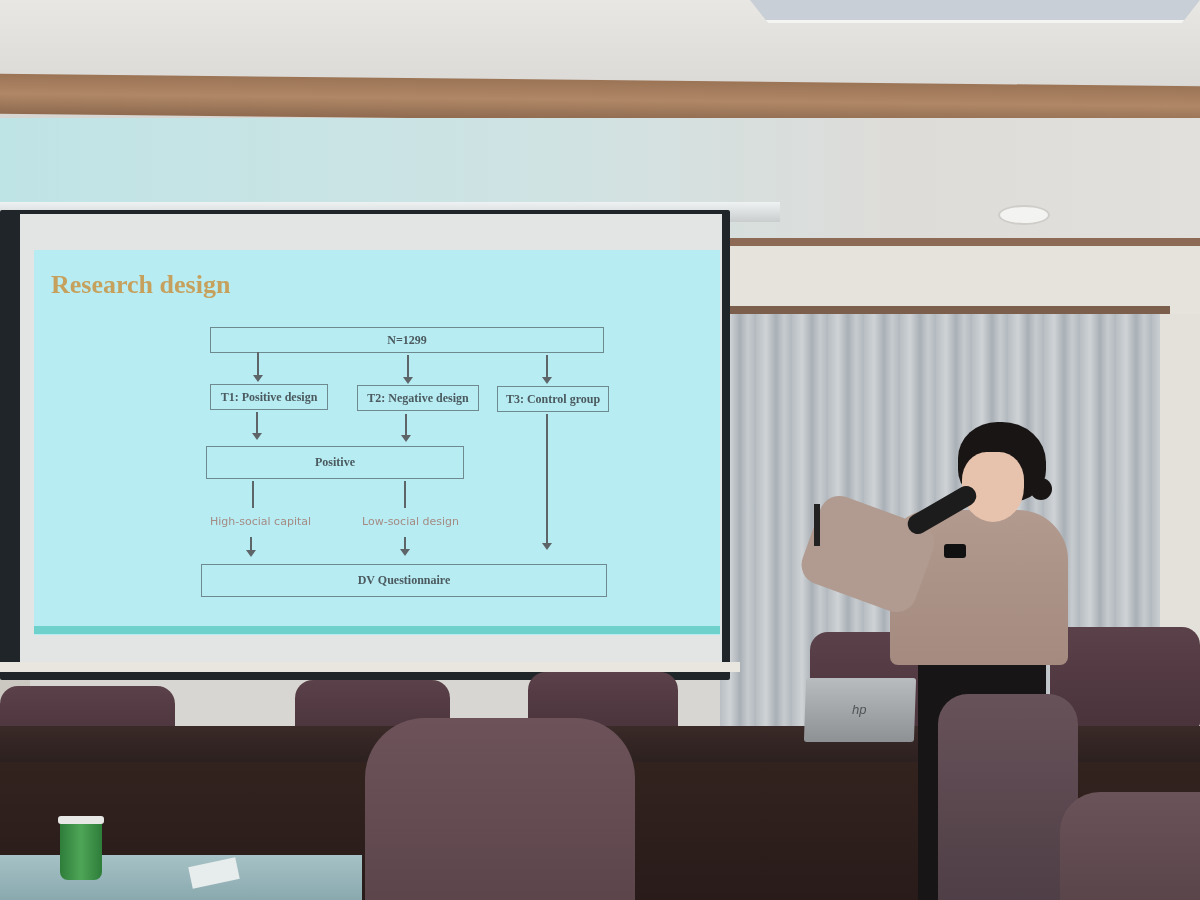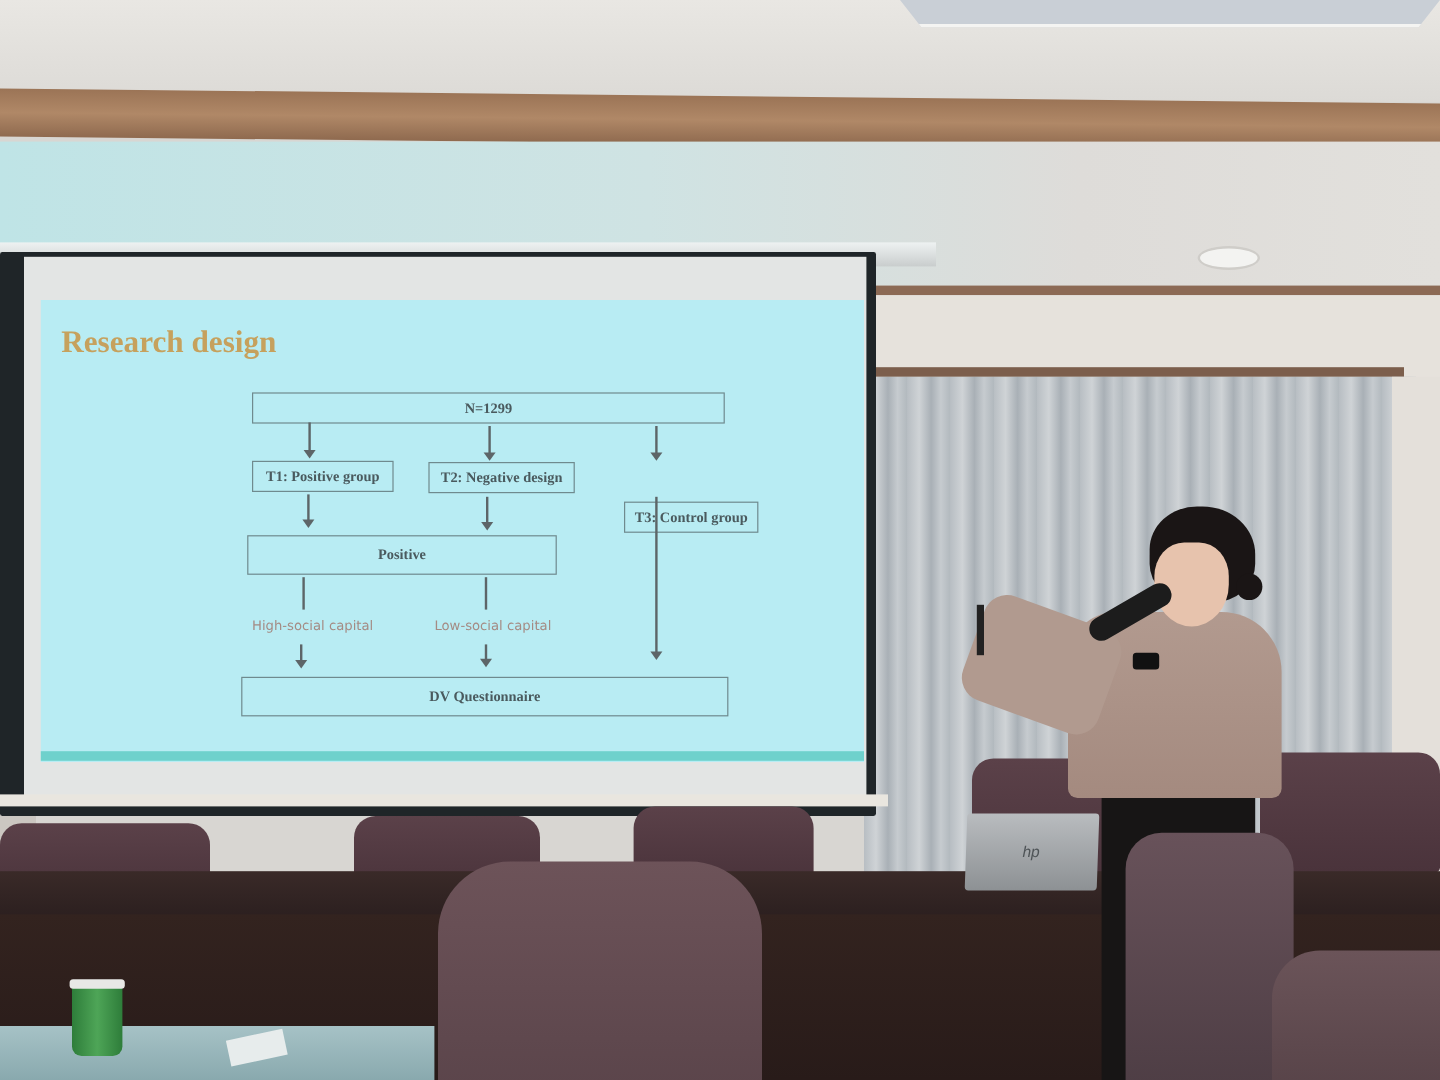--- a/index.html
+++ b/index.html
@@ -78,35 +78,35 @@
 <div class="abs screen-bottom"></div>
 
 <div class="abs slide-title">Research design</div>
 
 <div class="box" style="left:210px;top:327px;width:392px;height:24px;">N=1299</div>
 
 <div class="arrow" style="left:257px;top:352px;height:24px;"></div>
 <div class="arrow" style="left:407px;top:355px;height:23px;"></div>
 <div class="arrow" style="left:546px;top:355px;height:23px;"></div>
 
-<div class="box" style="left:210px;top:384px;width:116px;height:24px;">T1: Positive group</div>
+<div class="box" style="left:210px;top:384px;width:116px;height:24px;">T1: Positive design</div>
 <div class="box" style="left:357px;top:385px;width:120px;height:24px;">T2: Negative design</div>
-<div class="box" style="left:520px;top:386px;width:110px;height:24px;margin-top:32px;">T3: Control group</div>
+<div class="box" style="left:497px;top:386px;width:110px;height:24px;">T3: Control group</div>
 
 <div class="arrow" style="left:256px;top:412px;height:22px;"></div>
 <div class="arrow" style="left:405px;top:414px;height:22px;"></div>
 <div class="arrow" style="left:546px;top:414px;height:130px;"></div>
 
 <div class="box" style="left:206px;top:446px;width:256px;height:31px;">Positive</div>
 
 <div class="arrow plain" style="left:252px;top:481px;height:27px;"></div>
 <div class="arrow plain" style="left:404px;top:481px;height:27px;"></div>
 
 <div class="cap-label" style="left:210px;top:515px;">High-social capital</div>
-<div class="cap-label" style="left:362px;top:515px;">Low-social capital</div>
+<div class="cap-label" style="left:362px;top:515px;">Low-social design</div>
 
 <div class="arrow" style="left:250px;top:537px;height:14px;"></div>
 <div class="arrow" style="left:404px;top:537px;height:13px;"></div>
 
 <div class="box" style="left:201px;top:564px;width:404px;height:31px;">DV Questionnaire</div>
 
 <div class="chair-back" style="left:0;top:686px;width:175px;height:60px;"></div>
 <div class="chair-back" style="left:295px;top:680px;width:155px;height:60px;"></div>
 <div class="chair-back" style="left:528px;top:672px;width:150px;height:60px;"></div>
 <div class="chair-back" style="left:810px;top:632px;width:125px;height:100px;"></div>

